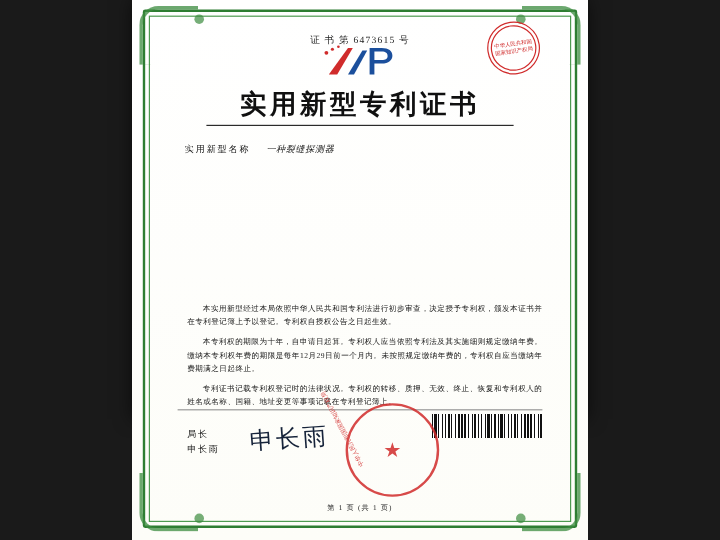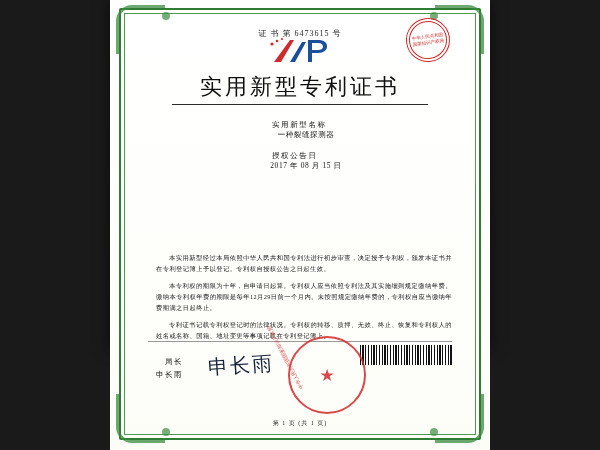--- a/index.html
+++ b/index.html
@@ -71,48 +71,48 @@
   .logo{
     position:absolute;left:0;right:0;top:36px;
     text-align:center;
   }
   .logo svg{display:inline-block;}
 
   .title{
     position:absolute;left:0;right:0;top:72px;
     text-align:center;
     font-size:22px;
-    font-weight:normal;
+    font-weight:bold;
     color:#101010;
     letter-spacing:3px;
   }
   .title-rule{
     position:absolute;left:62px;right:62px;top:104px;
     height:1px;background:#2b2b2b;
   }
 
   .fields{
     position:absolute;left:44px;right:36px;top:120px;
     font-size:7.5px;
     color:#141414;
   }
   .field{
-    display:flex;align-items:center;
+    display:flex;align-items:flex-start;
     margin-bottom:10.5px;
     white-space:nowrap;
-    flex-direction:column;
   }
   .field .lab{
     letter-spacing:1.6px;
     flex:0 0 auto;
     width:64px;
   }
   .field .val{
     letter-spacing:.6px;
     margin-left:4px;
+    font-style:italic;
   }
 
   .body-text{
     position:absolute;left:46px;right:38px;top:252px;
     font-size:6.3px;
     line-height:11px;
     color:#161616;
     text-align:justify;
     letter-spacing:.4px;
   }
@@ -124,21 +124,21 @@
     background:repeating-linear-gradient(90deg,
       #111 0 1px, #fff 1px 2px, #111 2px 4px, #fff 4px 5px,
       #111 5px 6px, #fff 6px 8px, #111 8px 9px, #fff 9px 11px);
   }
   .sep-line{
     position:absolute;left:38px;right:38px;top:341px;height:1px;background:#999;
   }
 
   .sign-block{
     position:absolute;left:46px;top:355px;
-    font-size:7.5px;line-height:13px;letter-spacing:1.5px;color:#141414;text-align:right;
+    font-size:7.5px;line-height:13px;letter-spacing:1.5px;color:#141414;
   }
   .signature{
     position:absolute;left:98px;top:352px;
     font-size:20px;
     font-family:"Liberation Serif", serif;
     color:#16233a;
     transform:rotate(-4deg);
     letter-spacing:2px;
   }
   .red-seal{
@@ -214,24 +214,20 @@
     </div>
 
     <div class="title">实用新型专利证书</div>
     <div class="title-rule"></div>
 
     <div class="fields">
       <div class="field">
         <span class="lab">实用新型名称</span>
         <span class="val">一种裂缝探测器</span>
       </div>
-      <div class="field">
-        <span class="lab">授权公告日</span>
-        <span class="val">2017 年 08 月 15 日</span>
-      </div>
     </div>
 
     <div class="body-text">
       <p>本实用新型经过本局依照中华人民共和国专利法进行初步审查，决定授予专利权，颁发本证书并在专利登记簿上予以登记。专利权自授权公告之日起生效。</p>
       <p>本专利权的期限为十年，自申请日起算。专利权人应当依照专利法及其实施细则规定缴纳年费。缴纳本专利权年费的期限是每年12月29日前一个月内。未按照规定缴纳年费的，专利权自应当缴纳年费期满之日起终止。</p>
       <p>专利证书记载专利权登记时的法律状况。专利权的转移、质押、无效、终止、恢复和专利权人的姓名或名称、国籍、地址变更等事项记载在专利登记簿上。</p>
     </div>
 
     <div class="sep-line"></div>
     <div class="barcode"></div>

